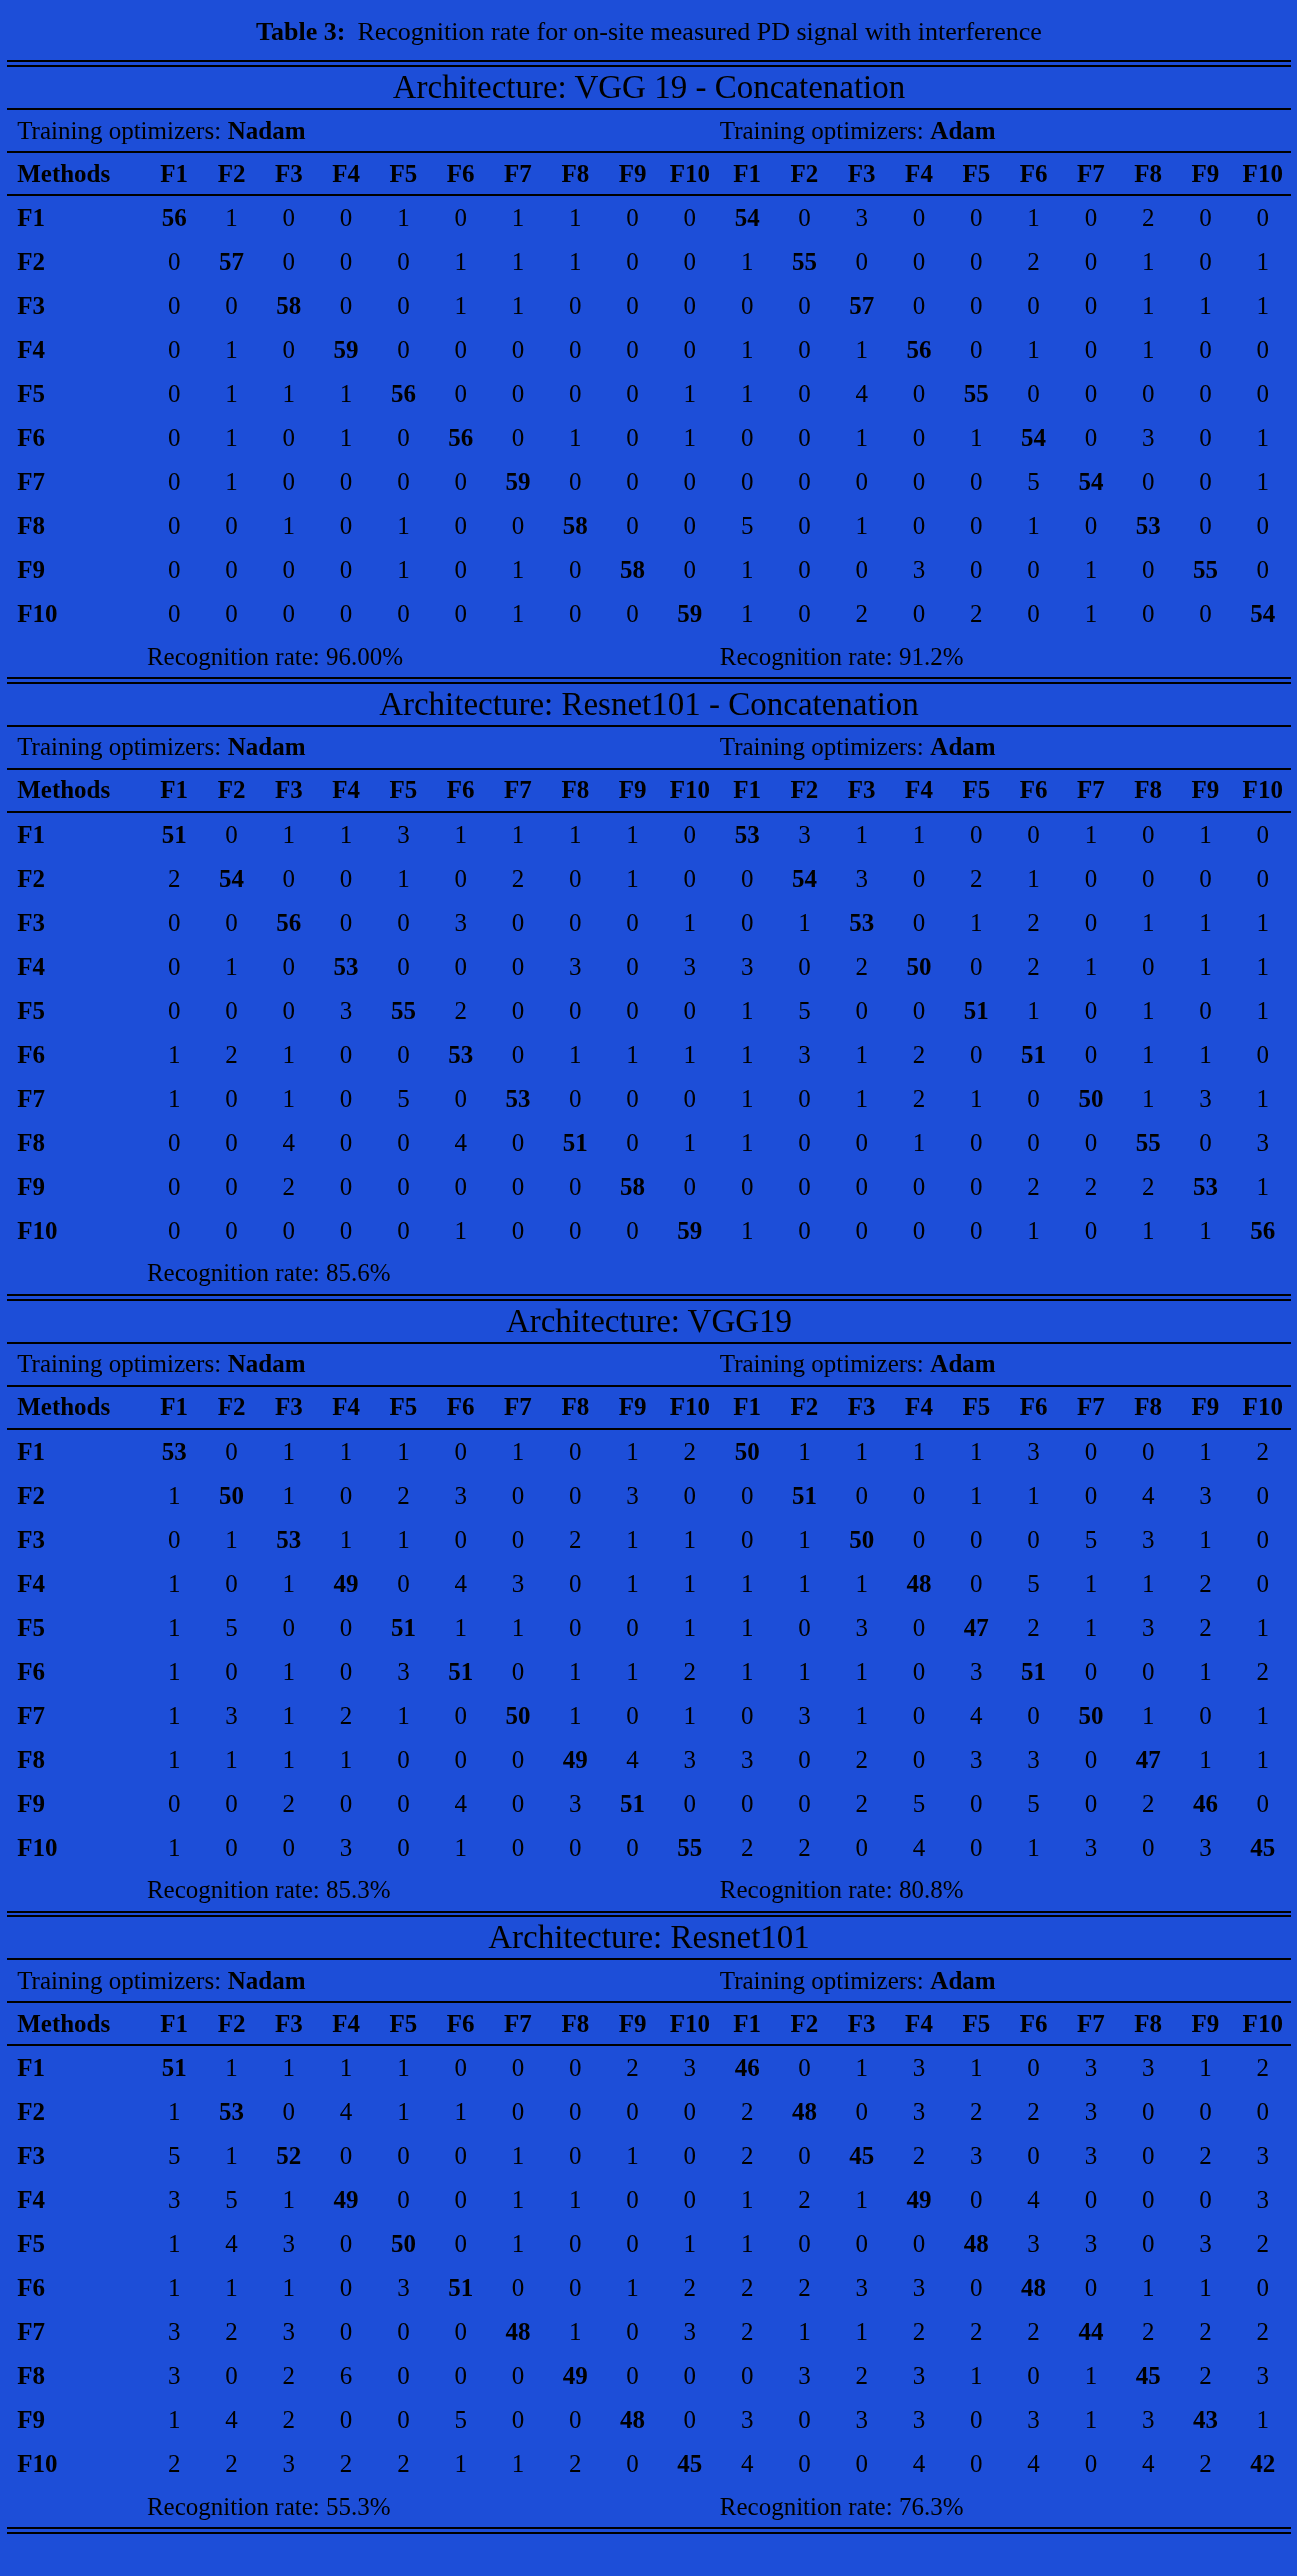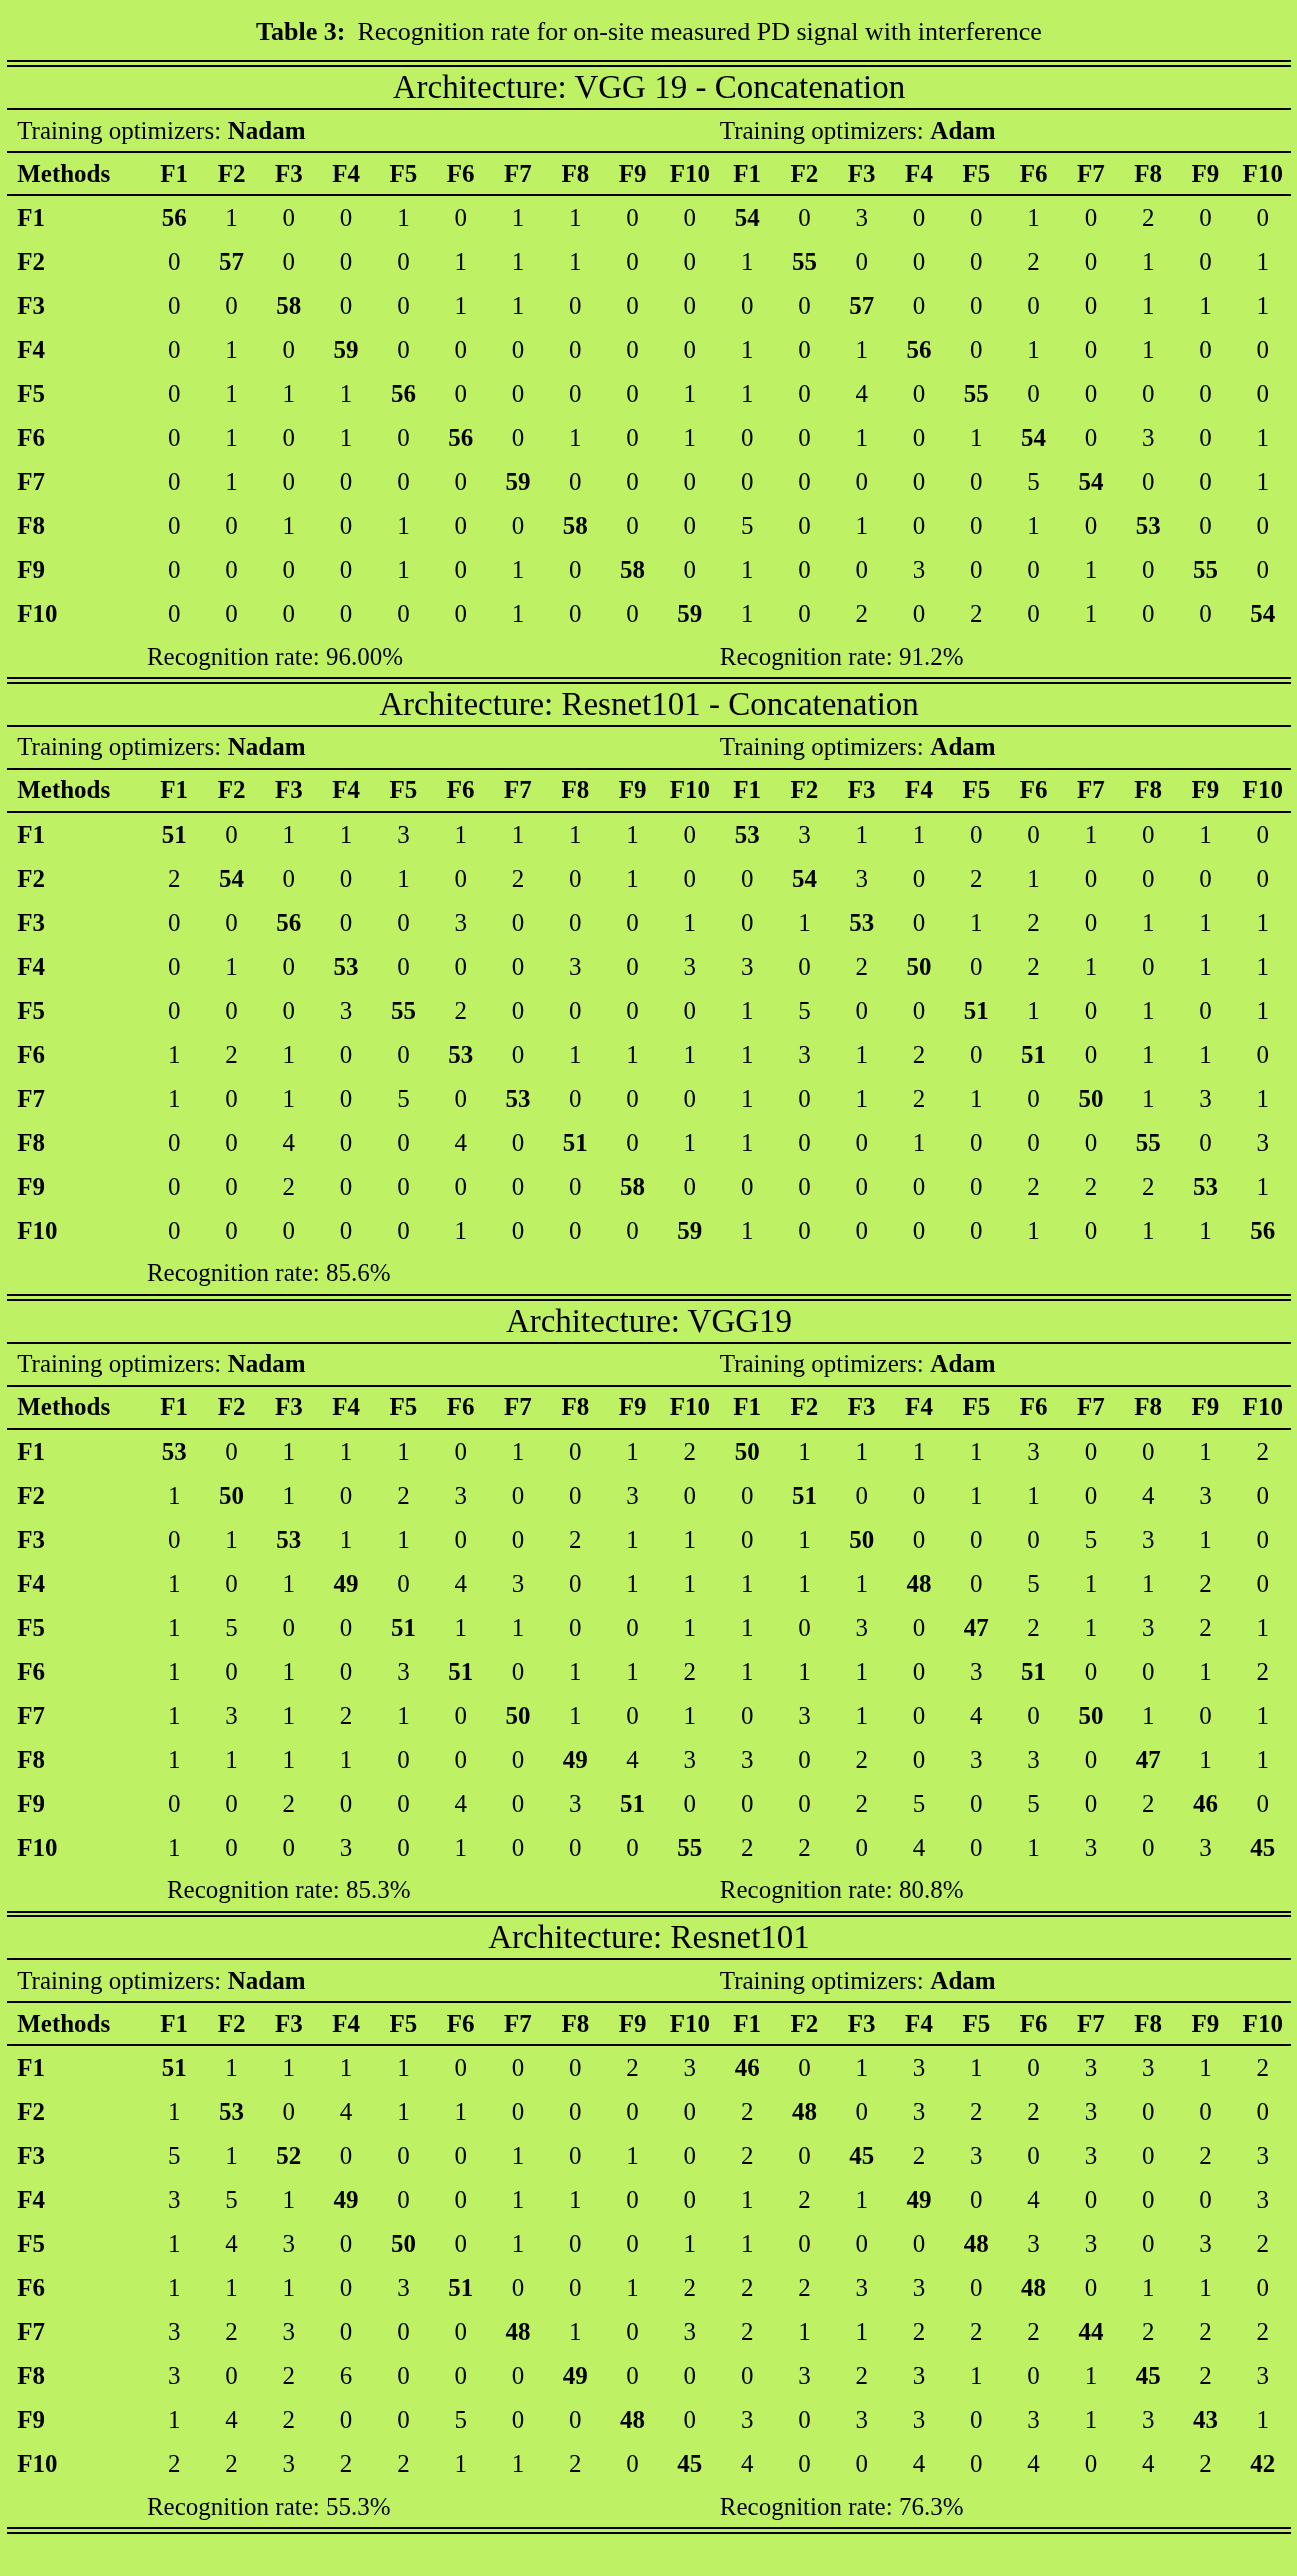--- a/index.html
+++ b/index.html
@@ -6,21 +6,21 @@
   body {
     width: 1298px;
     font-family: "Liberation Serif", "DejaVu Serif", serif;
     color: #000000;
   }
   .page {
     width: 1298px;
     min-height: 2576px;
     padding: 6.6px 6.6px 17px;
     box-sizing: border-box;
-    background: #bef264;
+    background: #1d4ed8;
   }
   .caption {
     text-align: center;
     font-size: 26px;
     padding: 10.6px 0 13.3px;
   }
   .caption .cap-label { font-weight: bold; margin-right: 12px; }
   .rule { height: 2px; background: #000; }
   .rule-double .bar { height: 2px; background: #000; }
   .rule-double .bar:first-child { margin-bottom: 2.7px; }
@@ -848,21 +848,21 @@
           <div class="cell">0</div>
           <div class="cell">4</div>
           <div class="cell">0</div>
           <div class="cell">1</div>
           <div class="cell">3</div>
           <div class="cell">0</div>
           <div class="cell">3</div>
           <div class="cell b">45</div>
         </div>
         <div class="grid rec-row">
-          <div class="rec-cell" style="grid-column: 2 / span 10; margin-left: 20px;">Recognition rate: 85.3%</div>
+          <div class="rec-cell" style="grid-column: 2 / span 10;">Recognition rate: 85.3%</div>
           <div class="rec-cell" style="grid-column: 12 / span 10;">Recognition rate: 80.8%</div>
         </div>
         <div class="rule-double">
           <div class="bar"></div>
           <div class="bar"></div>
         </div>
       </div>
       <div class="section">
         <div class="arch-row">Architecture: Resnet101</div>
         <div class="rule"></div>

